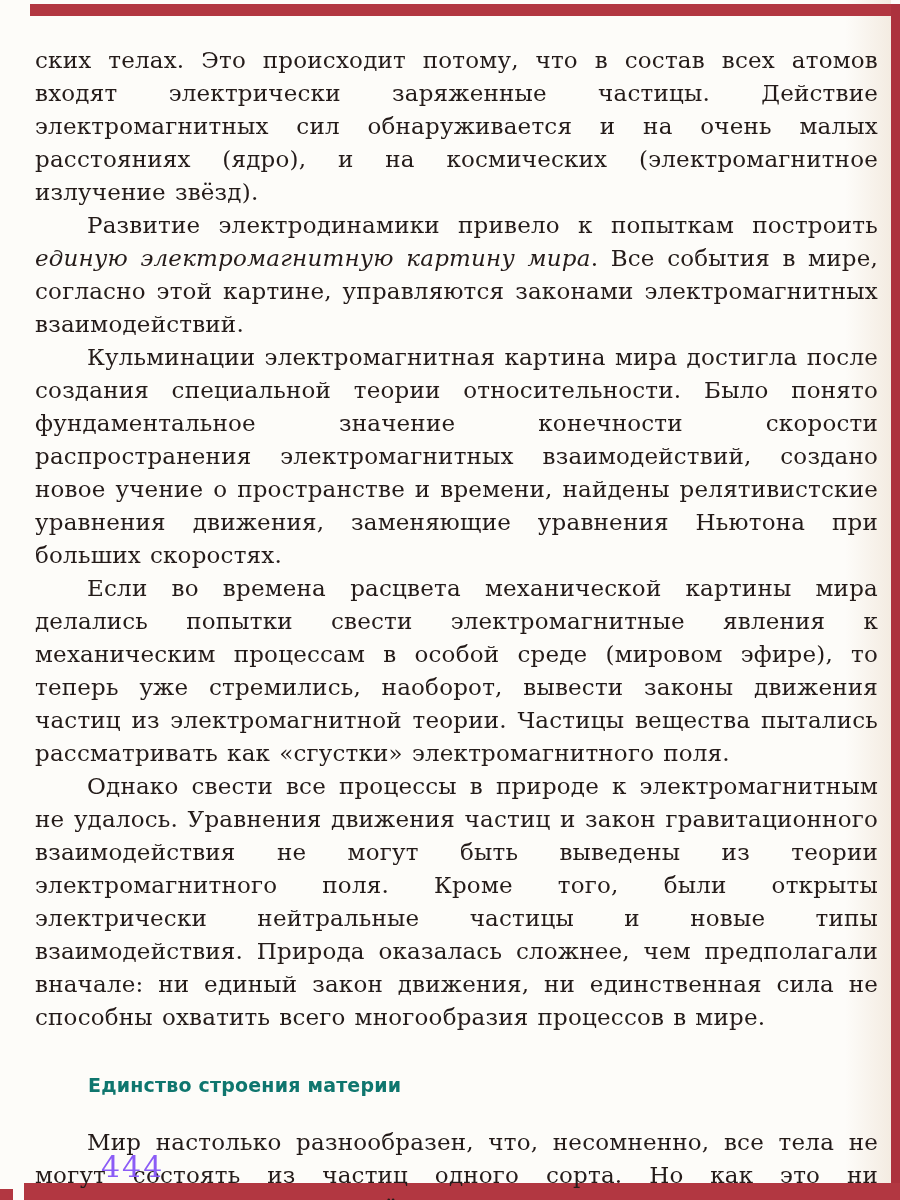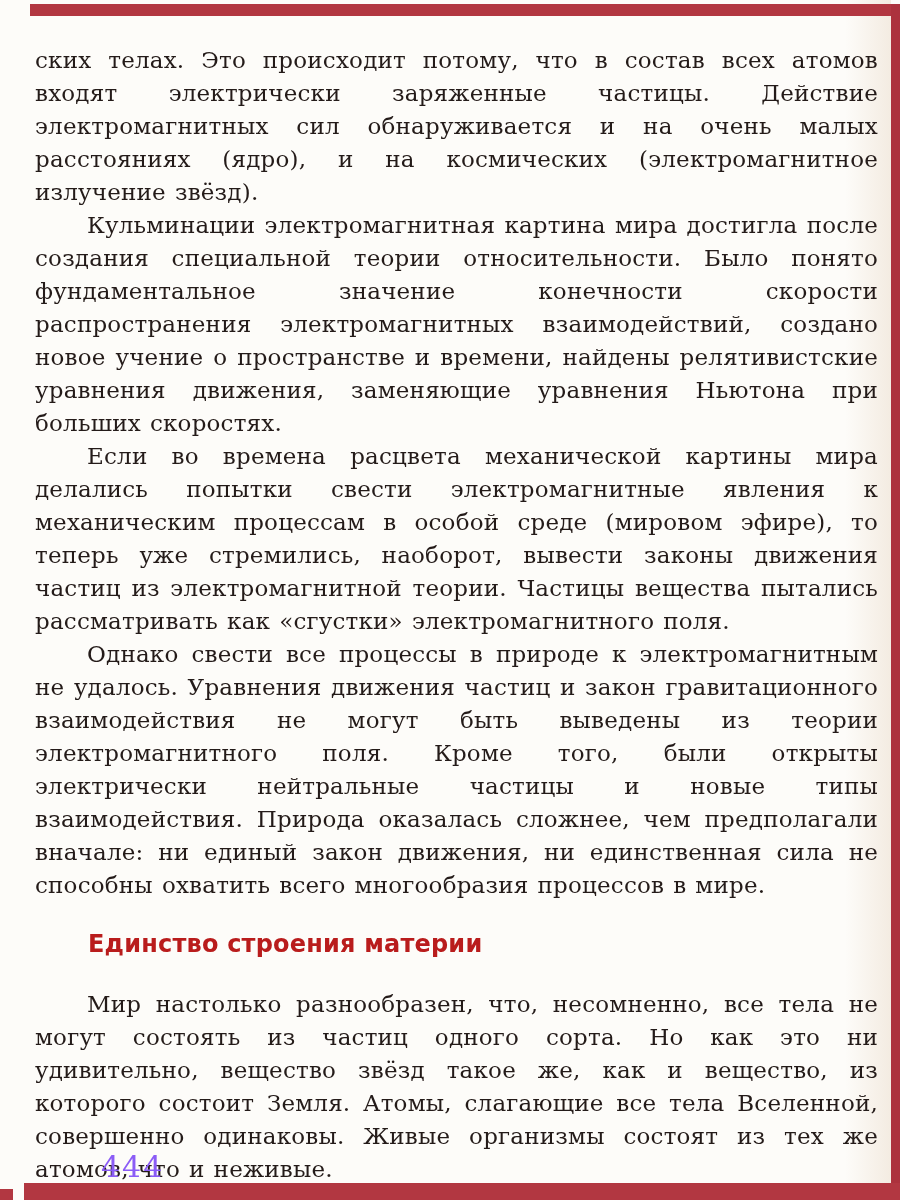--- a/index.html
+++ b/index.html
@@ -61,24 +61,24 @@
     line-height: 33px;
     text-align: justify;
     word-spacing: 1.5px;
     letter-spacing: 0.2px;
   }
   p.para.indent { text-indent: 52px; }
   p.para em { font-style: italic; }
   h2.section-heading {
     font-family: "DejaVu Sans", "Liberation Sans", sans-serif;
     font-weight: bold;
-    font-size: 24px;
+    font-size: 19px;
     letter-spacing: 0.2px;
-    color: #b91c1c;
-    margin: 28px 0 30px 53px;
+    color: #0f766e;
+    margin: 40px 0 30px 53px;
   }
   .page-number {
     position: absolute;
     left: 57px;
     bottom: 16px;
     font-size: 30px;
     letter-spacing: 2px;
     color: #8b5cf6;
     margin-left: 44px;
   }
@@ -87,20 +87,21 @@
 <body>
 
 <div class="paper-shade"></div>
 <div class="edge-top"></div>
 <div class="edge-right"></div>
 <div class="edge-bottom"></div>
 <div class="edge-bottom-corner"></div>
 
 <div class="content">
     <p class="para"><span>ских телах. Это происходит потому, что в состав всех атомов входят электрически заряженные частицы. Действие электромагнитных сил обнаруживается и на очень малых расстояниях (ядро), и на космических (электромагнитное излучение звёзд).</span></p>
+    <p class="para indent"><span>Развитие электродинамики привело к попыткам построить </span><em>единую электромагнитную картину мира</em><span>. Все события в мире, согласно этой картине, управляются законами электромагнитных взаимодействий.</span></p>
     <p class="para indent"><span>Кульминации электромагнитная картина мира достигла после создания специальной теории относительности. Было понято фундаментальное значение конечности скорости распространения электромагнитных взаимодействий, создано новое учение о пространстве и времени, найдены релятивистские уравнения движения, заменяющие уравнения Ньютона при больших скоростях.</span></p>
     <p class="para indent"><span>Если во времена расцвета механической картины мира делались попытки свести электромагнитные явления к механическим процессам в особой среде (мировом эфире), то теперь уже стремились, наоборот, вывести законы движения частиц из электромагнитной теории. Частицы вещества пытались рассматривать как «сгустки» электромагнитного поля.</span></p>
     <p class="para indent"><span>Однако свести все процессы в природе к электромагнитным не удалось. Уравнения движения частиц и закон гравитационного взаимодействия не могут быть выведены из теории электромагнитного поля. Кроме того, были открыты электрически нейтральные частицы и новые типы взаимодействия. Природа оказалась сложнее, чем предполагали вначале: ни единый закон движения, ни единственная сила не способны охватить всего многообразия процессов в мире.</span></p>
     <h2 class="section-heading">Единство строения материи</h2>
     <p class="para indent"><span>Мир настолько разнообразен, что, несомненно, все тела не могут состоять из частиц одного сорта. Но как это ни удивительно, вещество звёзд такое же, как и вещество, из которого состоит Земля. Атомы, слагающие все тела Вселенной, совершенно одинаковы. Живые организмы состоят из тех же атомов, что и неживые.</span></p>
   </div>
 
 <div class="page-number">444</div>
 
 </body></html>

